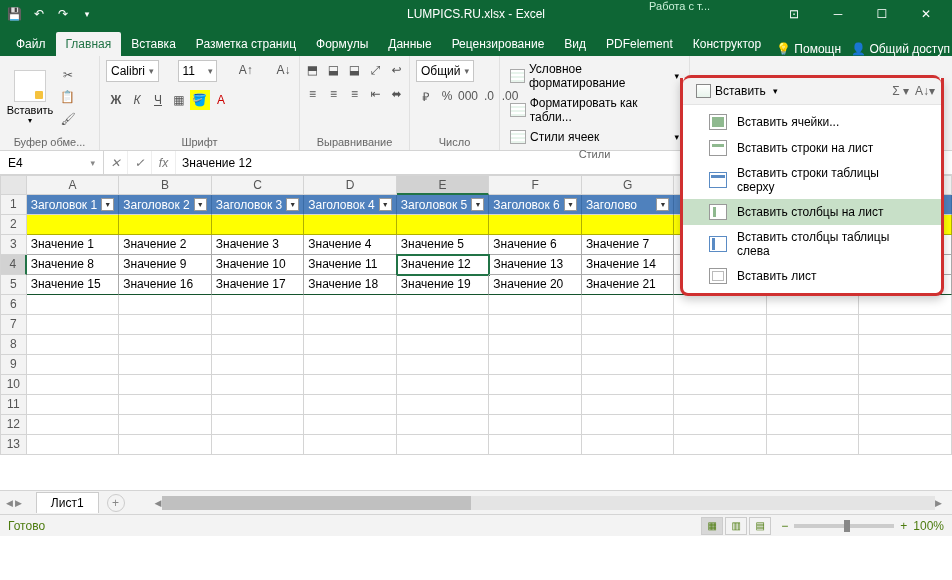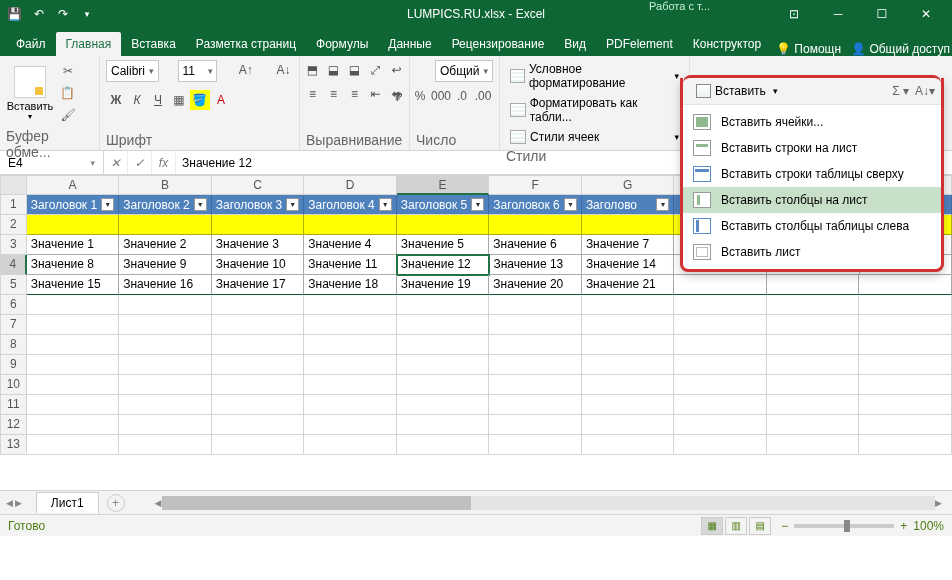--- a/index.html
+++ b/index.html
@@ -12,21 +12,21 @@
 .title-right .tools{font-size:11px;margin-right:60px;color:#c9f0d8}
 .winbtn{width:40px;height:28px;display:flex;align-items:center;justify-content:center;color:#fff;cursor:pointer}
 .tabs{height:28px;background:#0e6635;display:flex;align-items:flex-end;padding-left:6px;color:#fff}
 .tab{padding:5px 10px;cursor:pointer;border-top-left-radius:2px;border-top-right-radius:2px;font-size:12px}
 .tab.active{background:#f3f3f3;color:#217346}
 .tabs .spacer{flex:1}
 .tabs .help{display:flex;align-items:center;gap:10px;padding-right:2px}
 .ribbon{height:95px;background:#f3f3f3;border-bottom:1px solid #d4d4d4;display:flex;position:relative}
 .group{display:flex;flex-direction:column;border-right:1px solid #e0e0e0;padding:4px 6px 2px}
 .group .grow{flex:1;display:flex;align-items:center;gap:4px}
-.group .label{font-size:14px;color:#666;padding-top:2px}
+.group .label{text-align:center;font-size:11px;color:#666;padding-top:2px}
 .bigbtn{display:flex;flex-direction:column;align-items:center;justify-content:center;width:48px;height:66px;cursor:pointer}
 .bigbtn .bicon{width:32px;height:32px;background:#fff;border:1px solid #d0d0d0;position:relative}
 .bigbtn .bicon::after{content:"";position:absolute;right:2px;bottom:2px;width:8px;height:8px;background:#f5c23d;border-radius:1px}
 .bigbtn .blabel{font-size:11px;margin-top:2px}
 .tiny{display:inline-flex;align-items:center;justify-content:center;width:20px;height:20px;cursor:pointer;color:#555;border:1px solid transparent;font-size:12px}
 .combo{height:22px;border:1px solid #c6c6c6;background:#fff;display:flex;align-items:center;padding:0 4px;cursor:pointer}
 .combo .cv{flex:1}
 .combo .dd{font-size:9px;color:#666;margin-left:4px}
 .fontrow{display:flex;gap:19px;margin-bottom:4px}
 .styler{display:flex;gap:1px}
@@ -68,21 +68,21 @@
 .viewbtn.active{background:#d8d8d8}
 .zoom{display:flex;align-items:center;gap:6px;margin-left:10px}
 .zslider{width:100px;height:4px;background:#ccc;position:relative}
 .zslider .zh{position:absolute;left:50%;top:-4px;width:6px;height:12px;background:#888}
 .dropdown{position:absolute;top:78px;right:8px;width:264px;background:#fff;border:3px solid #d03030;border-top-width:0;border-radius:0 0 8px 8px;box-shadow:0 4px 10px rgba(0,0,0,.2);z-index:100}
 .dropdown .hdr{height:30px;border-bottom:1px solid #e4e4e4;display:flex;align-items:center;padding:0 6px;background:#f3f3f3;border-top:3px solid #d03030;border-radius:8px 8px 0 0;margin-top:-3px}
 .dropdown .insbtn{display:flex;align-items:center;gap:4px;padding:2px 6px;border:1px solid transparent;cursor:pointer}
 .dropdown .insbtn .isq{width:15px;height:14px;border:1px solid #888;background:linear-gradient(#fff,#e8f4ec)}
 .dropdown .rh-icons{margin-left:auto;display:flex;gap:6px;color:#666}
 .menu{padding:4px 0}
-.mi{display:flex;align-items:center;gap:10px;padding:5px 10px;cursor:pointer}
+.mi{display:flex;align-items:center;gap:10px;padding:5px 26px;cursor:pointer}
 .mi:hover,.mi.hl{background:#c8e0c8}
 .mi .mic{width:18px;height:16px;border:1px solid #999;background:#fff;position:relative;flex-shrink:0}
 .mi .mic::before{content:"";position:absolute;background:#8fb98f}
 .mi .mic.cells::before{inset:2px}
 .mi .mic.rows::before{left:2px;right:2px;top:3px;height:3px}
 .mi .mic.cols::before{top:2px;bottom:2px;left:3px;width:3px}
 .mi .mic.trows{border-color:#5a8bc4}
 .mi .mic.trows::before{left:1px;right:1px;top:2px;height:3px;background:#5a8bc4}
 .mi .mic.tcols{border-color:#5a8bc4}
 .mi .mic.tcols::before{top:1px;bottom:1px;left:2px;width:3px;background:#5a8bc4}
@@ -183,21 +183,21 @@
         <span class="tiny">≡</span>
         <span class="tiny">≡</span>
         <span class="tiny">⇤</span>
         <span class="tiny">⬌</span>
       </div>
     </div>
     <div class="label">Выравнивание</div>
   </div>
 
   <div class="group" style="width:90px">
-    <div class="grow col" style="align-items:flex-end">
+    <div class="grow col" style="align-items:flex-start">
       <div class="combo">
           <span class="cv">Общий</span>
           <span class="dd">▾</span>
         </div>
       <div class="styler">
         <span class="tiny">₽</span>
         <span class="tiny">%</span>
         <span class="tiny">000</span>
         <span class="tiny">.0</span>
         <span class="tiny">.00</span>

